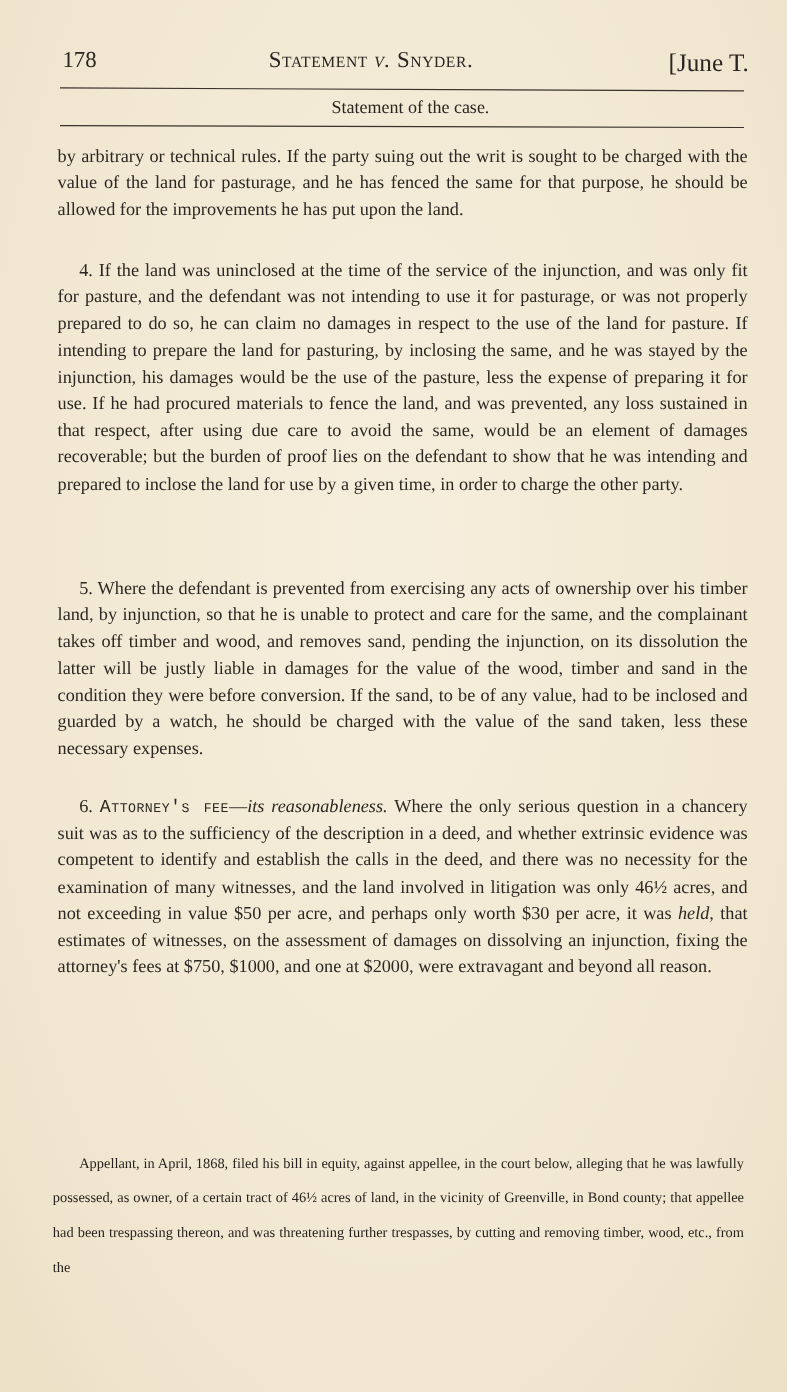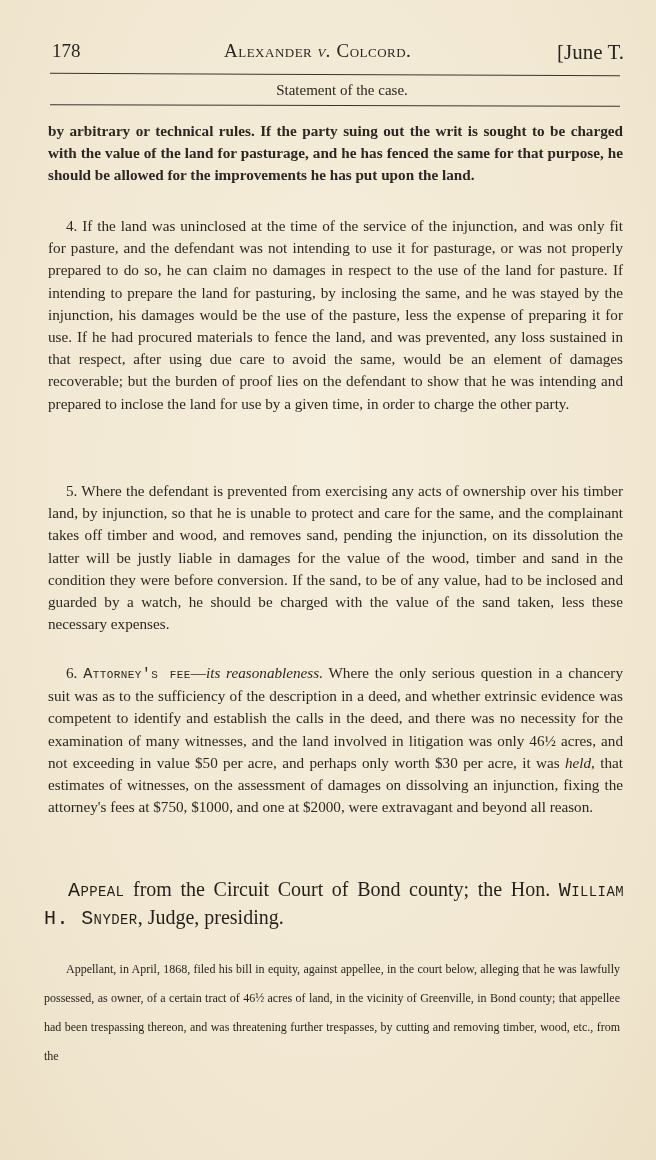--- a/index.html
+++ b/index.html
@@ -73,21 +73,21 @@
       width: 575px;
       font-size: 15.2px;
       line-height: 22.2px;
       text-align: justify;
       color: #2c2722;
     }
     .syllabus p {
       margin: 0;
       text-indent: 18px;
     }
-    .syllabus p.cont { text-indent: 0; font-weight: bold; }
+    .syllabus p.cont { text-indent: 0; }
     .sc { font-variant: small-caps; letter-spacing: 0.4px; font-family: Liberation Mono, monospace; }
     .it { font-style: italic; }
     #syl-a { top: 120px; }
     #syl-4 { top: 215px; }
     #syl-5 { top: 480px; font-family: Liberation Serif, serif; }
     #syl-6 { top: 662px; }
     .appeal {
       position: absolute;
       top: 876px;
       left: 44px;
@@ -109,21 +109,21 @@
     }
     .statement p { margin: 0; text-indent: 22px; }
   </style>
 </head>
 <body>
 
 <div class="page">
 
   <div class="running-head">
     <span class="page-number">178</span>
-    <span class="case-title"><span>Alexander</span> <i>v.</i> <span>Colcord.</span></span>
+    <span class="case-title"><span>Statement</span> <i>v.</i> <span>Snyder.</span></span>
     <span class="term">[June T.</span>
   </div>
 
   <div class="rule top"></div>
   <div class="section-head">Statement of the case.</div>
   <div class="rule bottom"></div>
 
   <div class="syllabus" id="syl-a">
     <p class="cont">by arbitrary or technical rules. If the party suing out the writ is sought to be charged with the value of the land for pasturage, and he has fenced the same for that purpose, he should be allowed for the improvements he has put upon the land.</p>
   </div>
@@ -133,21 +133,18 @@
   </div>
 
   <div class="syllabus" id="syl-5">
     <p>5. Where the defendant is prevented from exercising any acts of ownership over his timber land, by injunction, so that he is unable to protect and care for the same, and the complainant takes off timber and wood, and removes sand, pending the injunction, on its dissolution the latter will be justly liable in damages for the value of the wood, timber and sand in the condition they were before conversion. If the sand, to be of any value, had to be inclosed and guarded by a watch, he should be charged with the value of the sand taken, less these necessary expenses.</p>
   </div>
 
   <div class="syllabus" id="syl-6">
     <p><span>6.</span> <span class="sc">Attorney's fee</span>—<span class="it">its reasonableness.</span> <span>Where the only serious question in a chancery suit was as to the sufficiency of the description in a deed, and whether extrinsic evidence was competent to identify and establish the calls in the deed, and there was no necessity for the examination of many witnesses, and the land involved in litigation was only 46½ acres, and not exceeding in value $50 per acre, and perhaps only worth $30 per acre, it was</span> <span class="it">held</span><span>, that estimates of witnesses, on the assessment of damages on dissolving an injunction, fixing the attorney's fees at $750, $1000, and one at $2000, were extravagant and beyond all reason.</span></p>
   </div>
 
-  <div class="appeal">
-    <p><span class="sc">Appeal</span><span> from the Circuit Court of Bond county; the Hon. </span><span class="sc">William H. Snyder</span><span>, Judge, presiding.</span></p>
-  </div>
 
   <div class="statement">
     <p>Appellant, in April, 1868, filed his bill in equity, against appellee, in the court below, alleging that he was lawfully possessed, as owner, of a certain tract of 46½ acres of land, in the vicinity of Greenville, in Bond county; that appellee had been trespassing thereon, and was threatening further trespasses, by cutting and removing timber, wood, etc., from the</p>
   </div>
 
 </div>
 
 </body></html>

